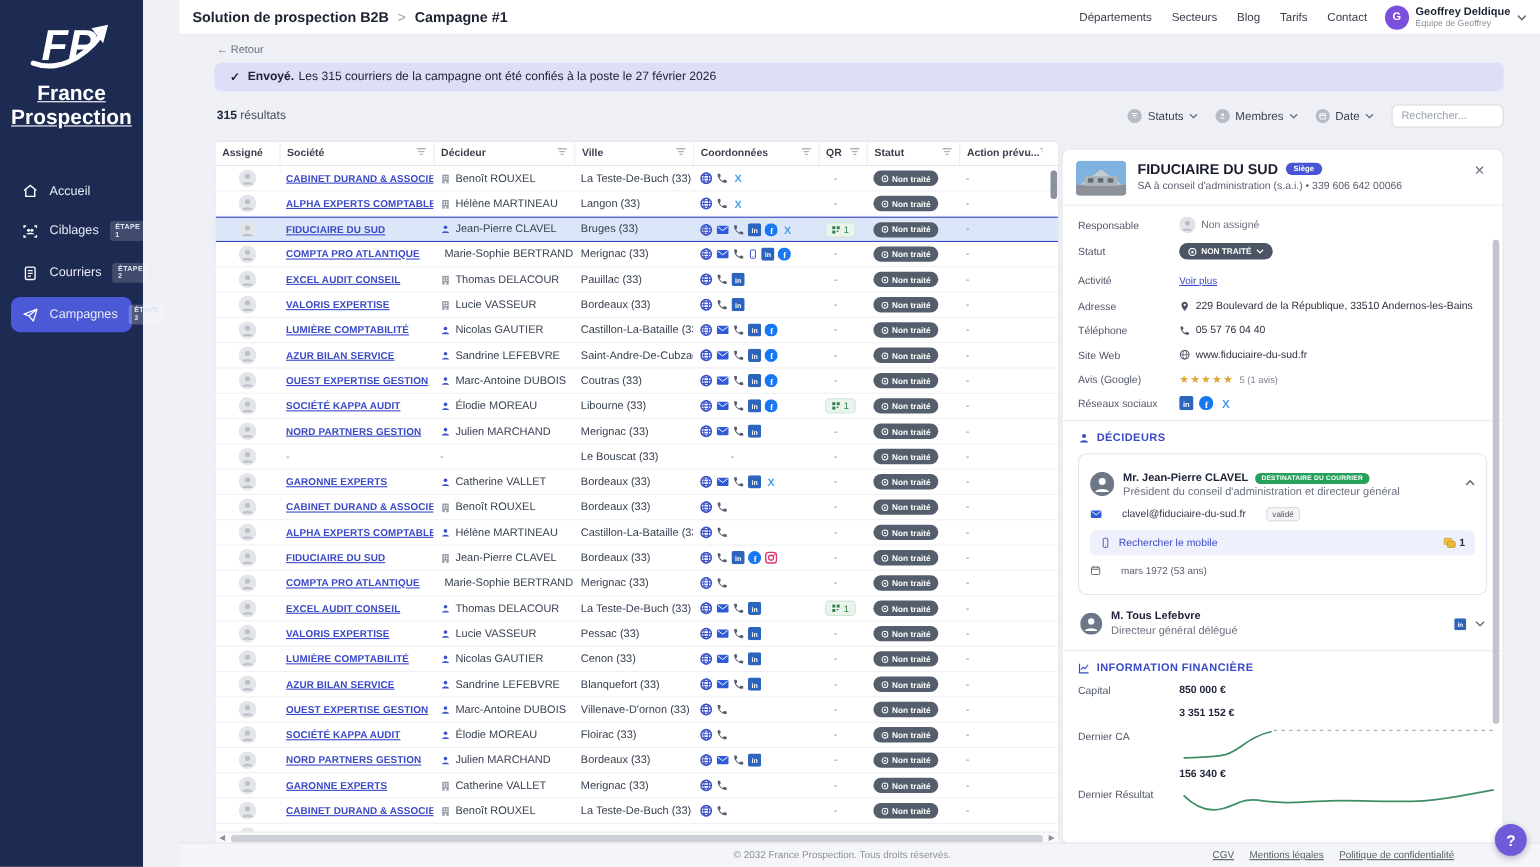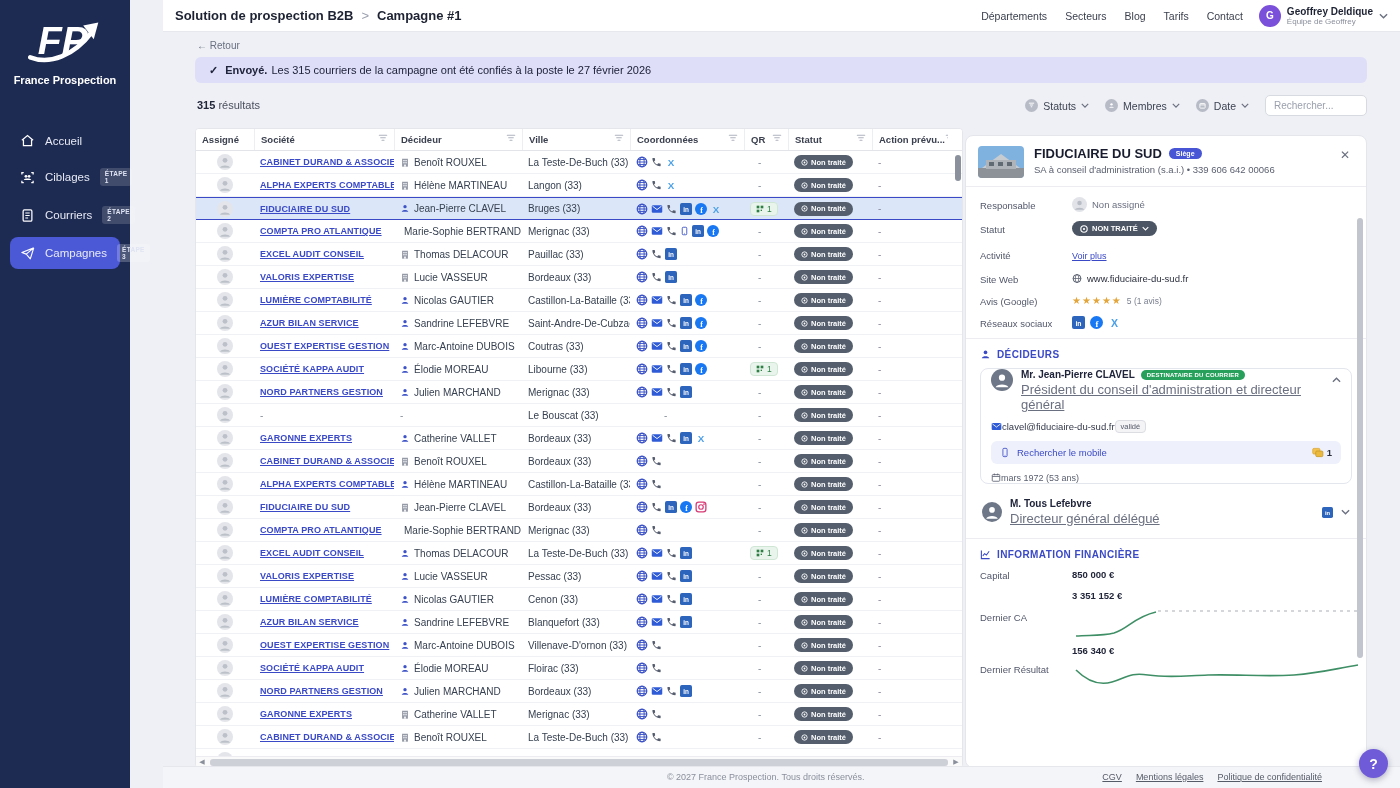--- a/index.html
+++ b/index.html
@@ -1,21 +1,21 @@
 <!DOCTYPE html>
 <html><head>
 <meta charset="utf-8">
 <style>
   * { box-sizing: border-box; margin: 0; padding: 0; }
   html,body { width:1400px; height:788px; overflow:hidden; font-family:"Liberation Sans", sans-serif; background:#eef0f5; }
 
   
   #sidebar { position:absolute; left:0; top:0; width:130px; height:788px; background:#1d2a52; color:#fff; z-index:5; }
   #logo-block { padding:12px 10px 6px; text-align:center; }
-  #logo-title { font-size:11px; font-weight:700; margin-top:2px; }
+  #logo-title { font-size:19px; font-weight:700; margin-top:2px;text-decoration:underline; }
   #sidenav { margin-top:34px; }
   .nav-item { display:flex; align-items:center; gap:10px; margin:6px 10px; padding:7px 10px; border-radius:8px; cursor:pointer; font-size:11.5px; color:#e7eaf4; }
   .nav-item.active { background:#4b59d6; }
   .nav-item .ni { width:15px; height:15px; flex:0 0 15px; }
   .etape { margin-left:auto; background:rgba(255,255,255,.16); color:#dfe3f2; font-size:6.5px; font-weight:700; padding:2px 5px; border-radius:3px; letter-spacing:.3px; }
   .nav-item.active .etape { background:rgba(255,255,255,.22); }
 
   
   #topbar { position:absolute; left:163px; top:0; width:1237px; height:32px; background:#fff; border-bottom:1px solid #e7e8ee; display:flex; align-items:center; padding:0 12px; z-index:4; }
   #breadcrumb { display:flex; align-items:center; gap:8px; font-size:13px; font-weight:700; color:#1d2233; }
@@ -80,28 +80,28 @@
   .plabel { width:92px; flex:0 0 92px; font-size:9.5px; color:#52576a; padding-top:2px; }
   .pval { font-size:9.5px; color:#2b2f3e; display:flex; align-items:center; gap:5px; flex:1; }
   .mini-avatar { width:15px; height:15px; }
   .npill { background:#4c5563; color:#fff; font-size:7.5px; font-weight:700; border-radius:10px; padding:3px 8px; display:inline-flex; align-items:center; gap:4px; cursor:pointer; }
   .activity-text { font-size:9.5px; color:#33384a; line-height:1.45; }
   .voir-plus { color:#3a49c6; text-decoration:underline; font-size:9px; cursor:pointer; }
   .stars { color:#e3a63c; font-size:10px; letter-spacing:1px; }
   .avis-count { font-size:8.5px; color:#7a8090; }
   .p-divider { border-top:1px solid #ececf1; margin:4px -14px 10px; }
   .section-title { display:flex; align-items:center; gap:6px; color:#3a49c6; font-size:10px; font-weight:700; letter-spacing:.4px; margin-bottom:8px; }
-  #decider-card { border:1px solid #e4e6ee; border-radius:8px; padding:0 10px; margin-bottom:8px; }
+  #decider-card { border:1px solid #e4e6ee; border-radius:8px; padding:16px 10px; margin-bottom:8px; }
   .dc-head { display:flex; align-items:flex-start; gap:8px; }
   .dc-avatar { width:22px; height:22px; flex:0 0 auto; }
   .dc-name { font-size:10px; font-weight:700; color:#20243a; display:flex; align-items:center; gap:6px; }
   .dest-badge { background:#27a05c; color:#fff; font-size:6px; font-weight:700; padding:2px 6px; border-radius:8px; letter-spacing:.2px; }
-  .dc-role { font-size:13px; color:#6b7080; margin-top:2px;text-decoration:underline; }
+  .dc-role { font-size:10px; color:#6b7080; margin-top:2px; }
   .dc-chevron { margin-left:auto; cursor:pointer; }
-  .dc-row { display:flex; align-items:center; gap:0; margin-top:8px; font-size:9.5px; color:#33384a; }
+  .dc-row { display:flex; align-items:center; gap:18px; margin-top:8px; font-size:9.5px; color:#33384a; }
   .valid-pill { border:1px solid #dcdde3; background:#f4f4f7; color:#555a68; font-size:7.5px; border-radius:4px; padding:1px 5px; }
   .mobile-row { background:#eef1fb; border-radius:6px; padding:6px 9px; display:flex; align-items:flex-end; gap:7px; margin-top:8px; cursor:pointer; }
   .mobile-link { color:#3a49c6; font-size:9.5px; }
   .mobile-credit { margin-left:auto; display:flex; align-items:center; gap:3px; font-size:9.5px; font-weight:700; color:#2b2f3e; }
   #decider2 { display:flex; align-items:center; gap:8px; padding:6px 2px 4px; }
   .fin-val { font-size:9.5px; font-weight:700; color:#22263a; }
   .spark { display:block; margin-top:4px; }
   #panel-scrollbar { position:absolute; right:3px; top:62px; width:6px; height:560px; }
   #panel-thumb { position:absolute; top:20px; width:6px; height:440px; background:#c2c5cd; border-radius:3px; }
 
@@ -1604,20 +1604,38 @@
           </span>
         </div>
       </div>
       <div class="prow">
         <div class="plabel">Activité</div>
         <div style="flex:1;">
           <span class="voir-plus">Voir plus</span>
         </div>
       </div>
       <div class="prow">
+        <div class="plabel">Adresse</div>
+        <div class="pval">
+          <svg class="ci" viewBox="0 0 24 24" style="width:10px;">
+              <path d="M12 2c-3.9 0-7 3.1-7 7 0 5.2 7 13 7 13s7-7.8 7-13c0-3.9-3.1-7-7-7zm0 9.5A2.5 2.5 0 1 1 12 6.5a2.5 2.5 0 0 1 0 5z" fill="#4a5162"></path>
+            </svg>
+          <span>229 Boulevard de la République, 33510 Andernos-les-Bains</span>
+        </div>
+      </div>
+      <div class="prow">
+        <div class="plabel">Téléphone</div>
+        <div class="pval">
+          <svg class="ci" viewBox="0 0 24 24" style="width:10px;">
+              <path d="M6.62 10.79c1.44 2.83 3.76 5.14 6.59 6.59l2.2-2.2c.27-.27.67-.36 1.02-.24 1.12.37 2.33.57 3.57.57.55 0 1 .45 1 1V20c0 .55-.45 1-1 1-9.39 0-17-7.61-17-17 0-.55.45-1 1-1h3.5c.55 0 1 .45 1 1 0 1.25.2 2.45.57 3.57.11.35.03.74-.25 1.02l-2.2 2.2z" fill="#4a5162"></path>
+            </svg>
+          <span>05 57 76 04 40</span>
+        </div>
+      </div>
+      <div class="prow">
         <div class="plabel">Site Web</div>
         <div class="pval">
           <svg class="ci" viewBox="0 0 16 16" style="width:10px;">
               <circle cx="8" cy="8" r="6.3" fill="none" stroke="#4a5162" stroke-width="1.5"></circle>
               <ellipse cx="8" cy="8" rx="2.8" ry="6.3" fill="none" stroke="#4a5162" stroke-width="1.1"></ellipse>
               <path d="M1.7 8h12.6" stroke="#4a5162" stroke-width="1.1"></path>
             </svg>
           <span>www.fiduciaire-du-sud.fr</span>
         </div>
       </div>
@@ -1759,20 +1777,20 @@
       </div>
 
     </div>
     <div id="panel-scrollbar">
         <div id="panel-thumb"></div>
       </div>
   </div>
 </div>
 
 <div id="footer">
-  <div id="copyright">© 2027 France Prospection. Tous droits réservés.</div>
+  <div id="copyright">© 2032 France Prospection. Tous droits réservés.</div>
   <div id="footer-links">
       <span>CGV</span>
       <span>Mentions légales</span>
       <span>Politique de confidentialité</span>
     </div>
 </div>
 <div id="help-btn">?</div>
 
 </body></html>

